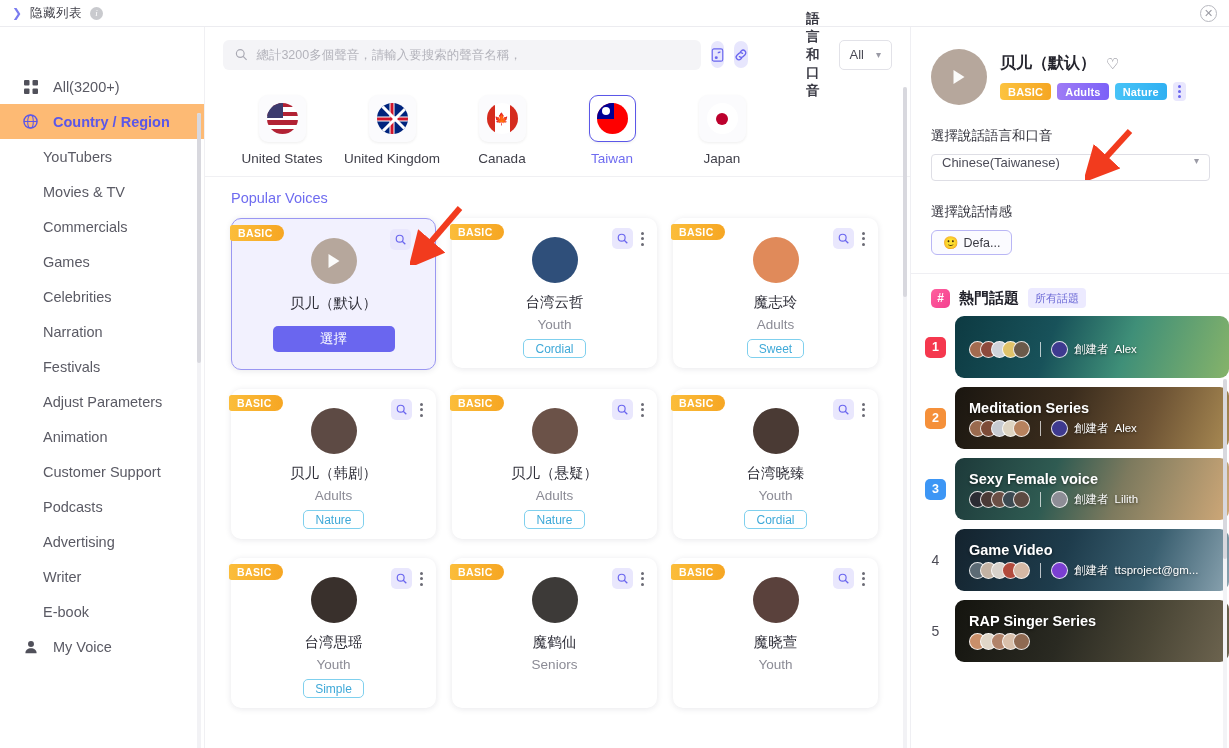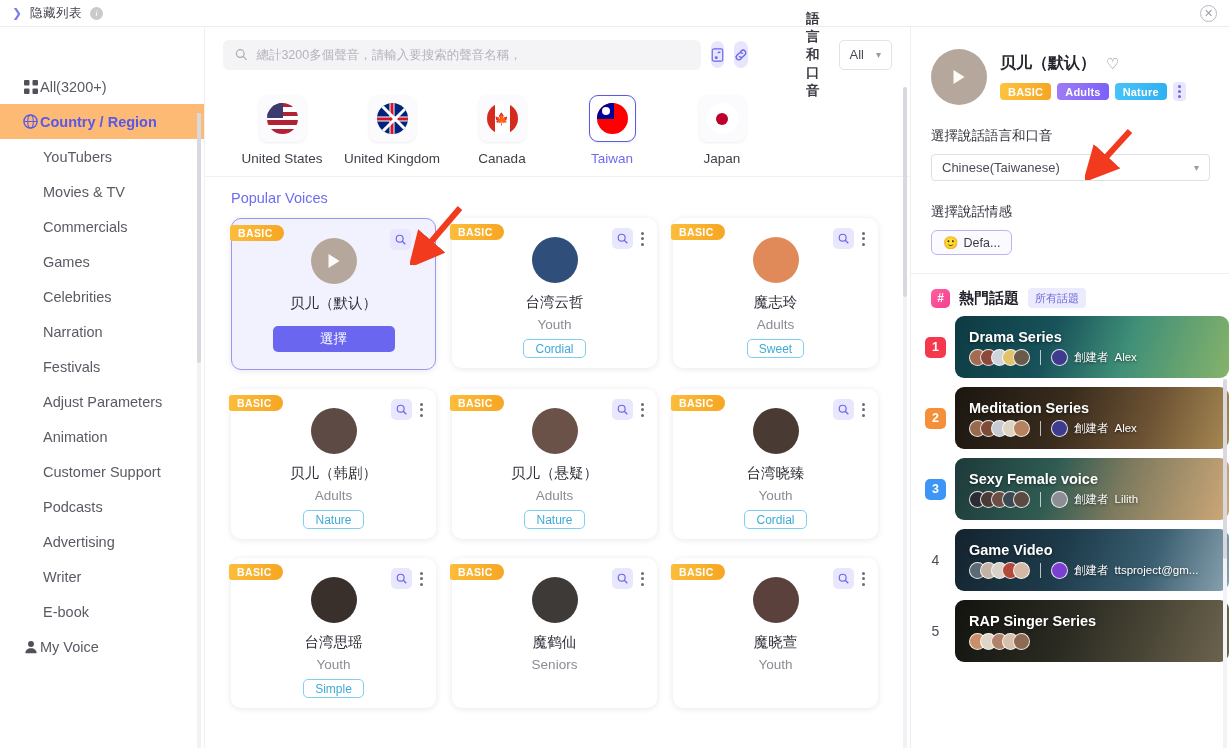--- a/index.html
+++ b/index.html
@@ -45,21 +45,21 @@
     width: 205px; min-width: 205px;
     background: #fff;
     padding-top: 42px;
     overflow: hidden;
     position: relative;
     border-right: 1px solid #f0f0f3;
   }
   .side-item {
     height: 35px; display: flex; align-items: center;
     padding-left: 22px; font-size: 14.5px; color: #5a5a64;
-    cursor: pointer; gap: 1px;
+    cursor: pointer; gap: 14px;
   }
   .side-item.sub { padding-left: 43px; }
   .side-item.active { background: #fdba74; color: #5b57e8; font-weight: 600; }
   .side-item .ico { width: 17px; height: 17px; display:inline-flex; align-items:center; justify-content:center; }
   .side-scrollbar {
     position: absolute; right: 3px; top: 86px; width: 4px; height: 645px;
     background: #f2f2f5; border-radius: 3px;
   }
   .side-scrollbar::after{
     content:""; position:absolute; left:0; top:0; width:4px; height:250px;
@@ -191,21 +191,21 @@
   .badge.nature { background: linear-gradient(90deg,#47c3f7,#2fb0f2); }
   .badge-dots {
     background:#e9e7fd; border-radius:4px; padding: 3px 5px;
     display:flex; flex-direction:column; gap:2px; cursor:pointer;
   }
   .badge-dots i { width:3px; height:3px; border-radius:50%; background:#6a66ef; display:block; }
 
   .field-label { font-size: 13.5px; color: #33333d; padding: 22px 0 9px 20px; }
   .dropdown {
     margin: 0 19px 0 20px; height: 27px; border: 1px solid #dedee5; border-radius: 4px;
-    display: flex; align-items: center; justify-content: space-between;
+    display: flex; align-items: flex-start; justify-content: space-between;
     padding: 0 10px; font-size: 13px; color: #4c4c58; cursor: pointer;
   }
   .emotion-chip {
     margin-left: 20px; display: inline-flex; align-items: center; gap: 5px;
     border: 1px solid #b9b6f5; border-radius: 6px; padding: 4px 11px;
     font-size: 12.5px; color: #3b3b45; background:#fbfbff; cursor:pointer;
   }
   .divider { height: 1px; background: #efeff3; margin: 18px 0 0 0; }
 
   .topics-head { display: flex; align-items: center; gap: 9px; padding: 14px 0 0 20px; }
@@ -683,21 +683,20 @@
         <span class="hash-badge">#</span>
         <span class="topics-title">熱門話題</span>
         <span class="topics-all">所有話題</span>
       </div>
 
       <div class="topic-list">
 
         <div class="topic-row">
           <span class="rank r1">1</span>
           <div class="topic-card" style="background:linear-gradient(110deg,#0d3a42 0%,#18525a 35%,#3f8f78 62%,#86b36a 100%)">
-            <span class="topic-name">Drama Series</span>
             <span class="topic-meta">
               <span class="stack">
                 <span style="background:#a36b4f"></span>
                   <span style="background:#8d4a3c"></span>
                   <span style="background:#cfd3da"></span>
                   <span style="background:#e0c36a"></span>
                   <span style="background:#6b5a4a"></span>
               </span>
               <span class="vbar"></span>
               <span class="creator-av" style="background:#3e3a8f"></span>

